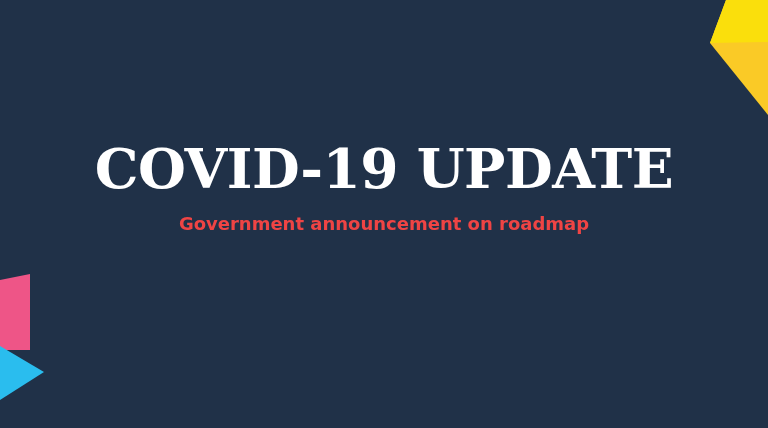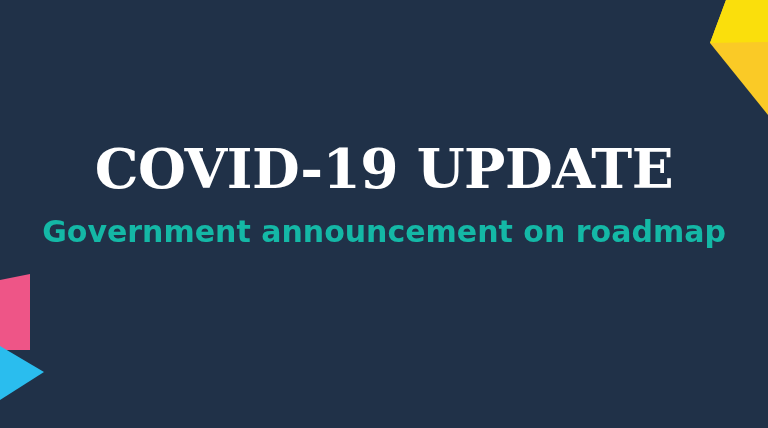--- a/index.html
+++ b/index.html
@@ -76,23 +76,23 @@
     font-size: 55px;
     line-height: 1.05;
     letter-spacing: -0.5px;
     color: #ffffff;
     white-space: nowrap;
   }
   .subhead {
     margin: 14px 0 0 0;
     font-family: "DejaVu Sans", "Liberation Sans", sans-serif;
     font-weight: bold;
-    font-size: 30px;
+    font-size: 18px;
     line-height: 1.34;
-    color: #14b8a6;
+    color: #ef4444;
   }
   .subhead .line {
     display: block;
   }
 </style>
 </head>
 <body>
 
 <div id="slide">
 

